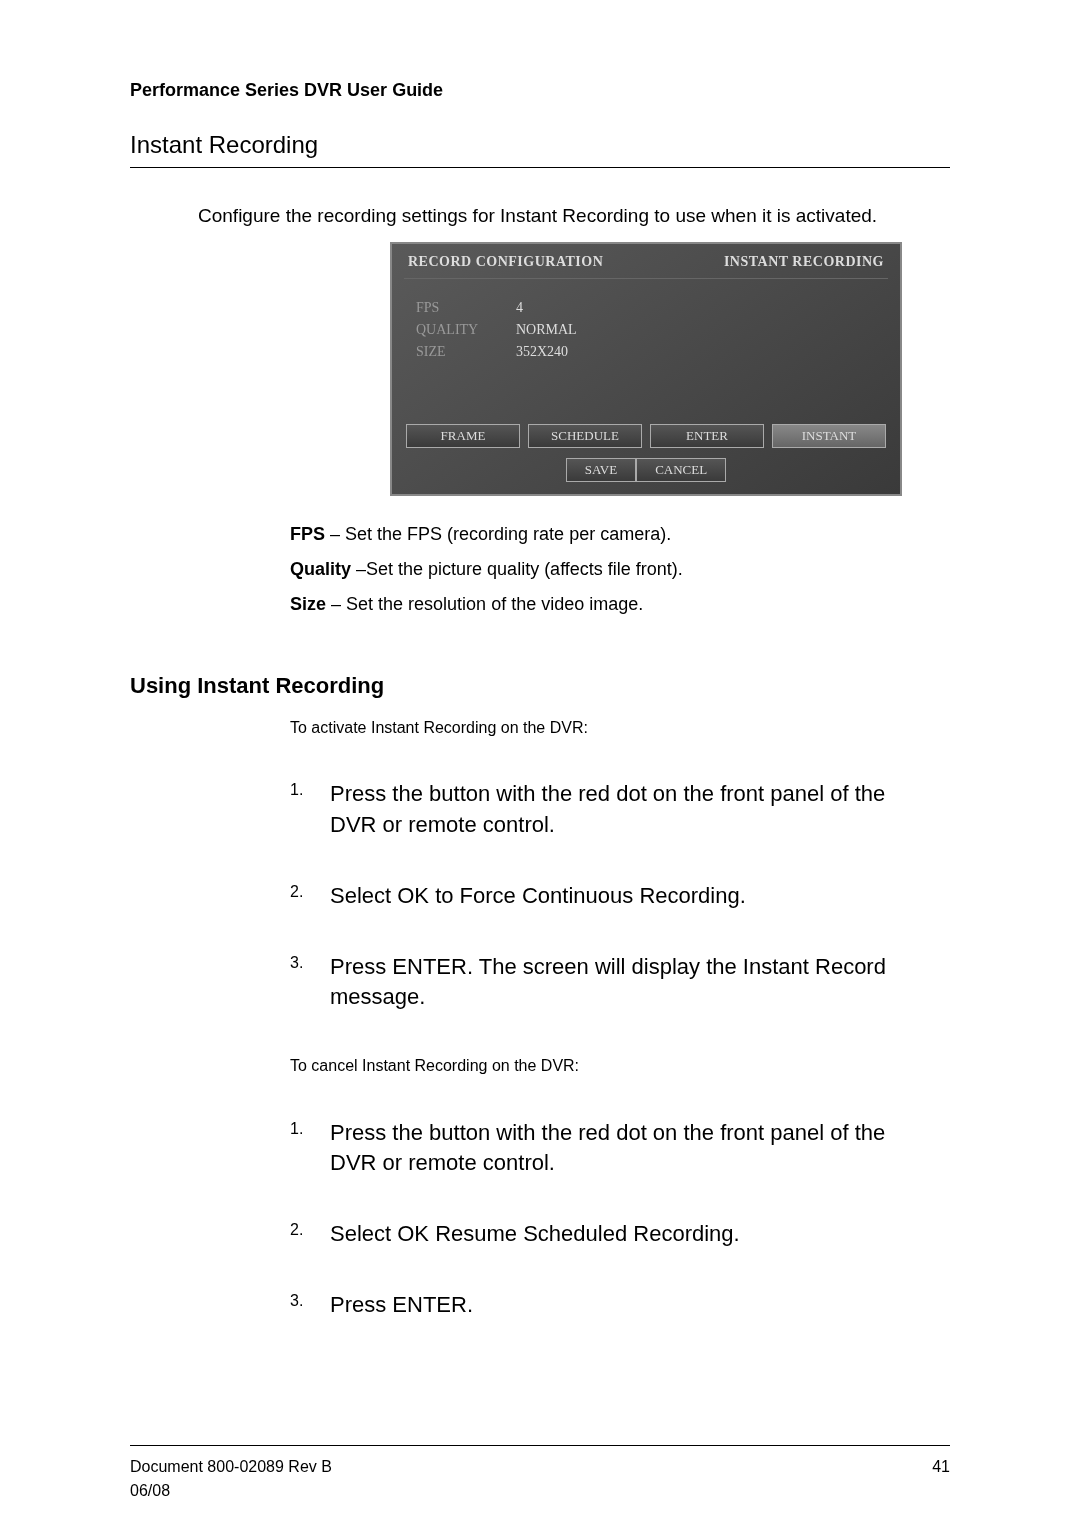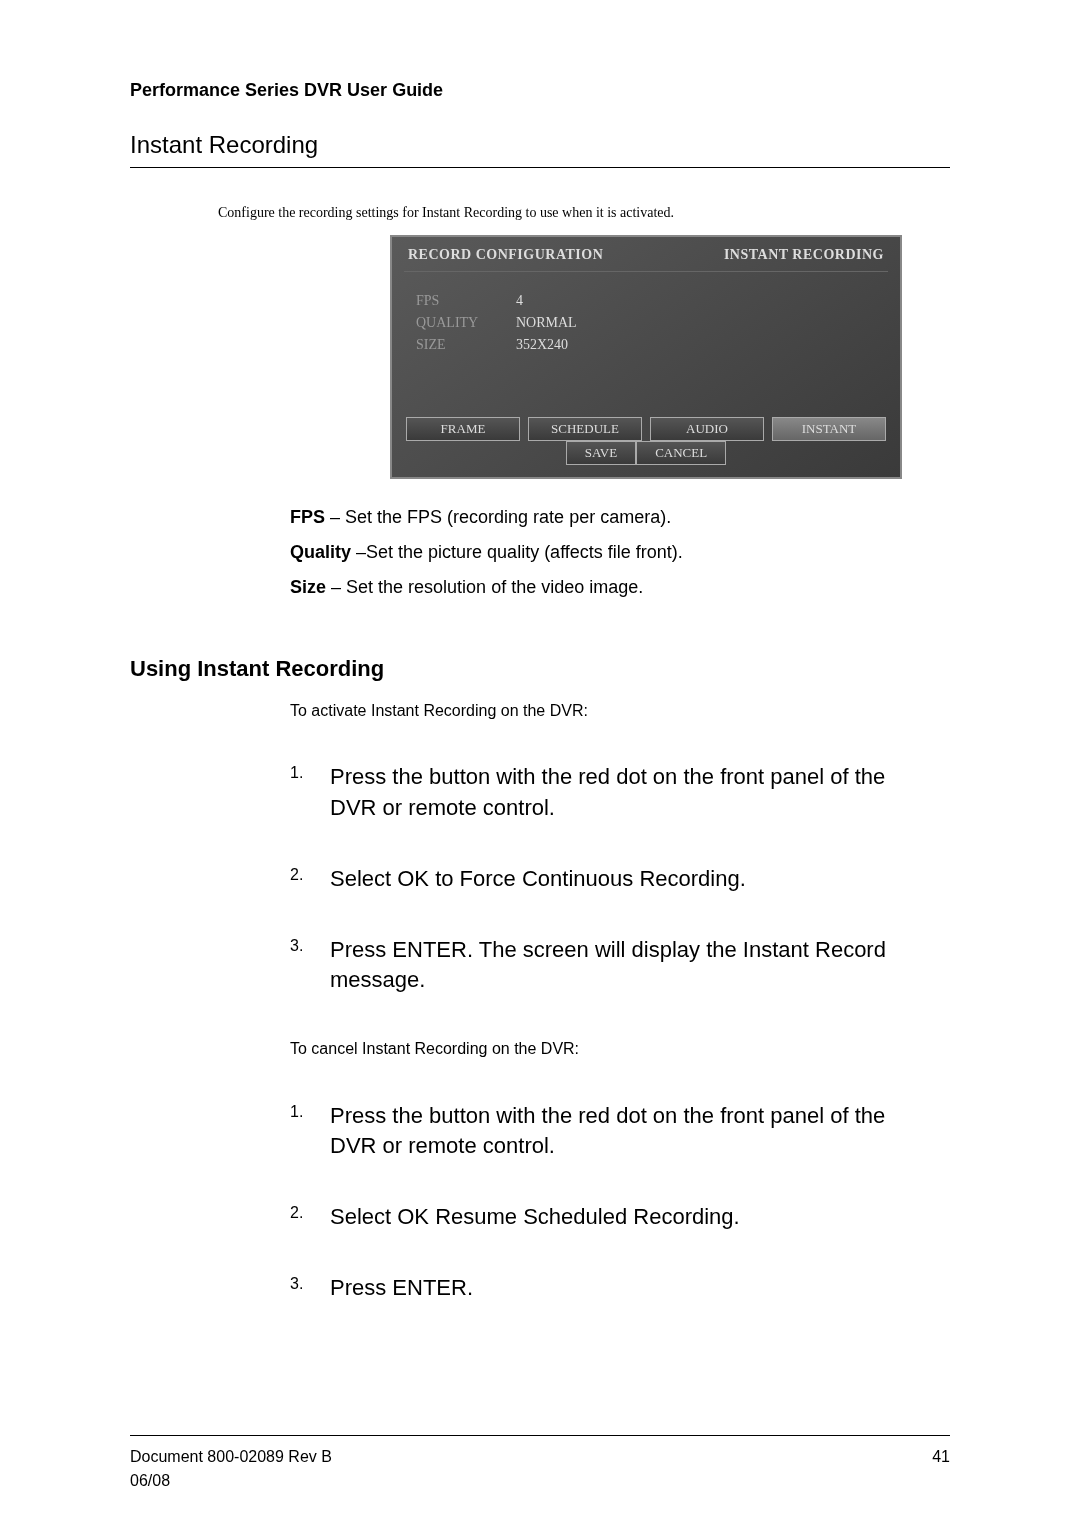--- a/index.html
+++ b/index.html
@@ -26,26 +26,25 @@
       font-size: 24px;
       font-weight: normal;
       margin-bottom: 8px;
     }
     .divider {
       border: none;
       border-top: 1px solid #000;
       margin-bottom: 35px;
     }
     .intro-text {
-      margin-left: 88px;
-      margin-right: 50px;
-      font-size: 14px;
+      margin-left: 68px;
+      margin-right: 50px;
+      font-size: 19px;
       line-height: 1.4;
       margin-bottom: 12px;
-      font-family: Liberation Serif, serif;
     }
     .screenshot-container {
       margin-left: 260px;
       margin-bottom: 25px;
     }
     .screenshot {
       border: 2px solid #888;
       width: 512px;
       background: linear-gradient(145deg, #5a5a5a, #3a3a3a);
       padding: 8px 12px 12px 12px;
@@ -76,20 +75,21 @@
       color: #999;
     }
     .ss-value {
       color: #ddd;
     }
     .ss-tabs {
       display: flex;
       justify-content: space-between;
       gap: 8px;
       padding: 0 2px;
+      margin-bottom: 10px;
     }
     .ss-tab {
       border: 1px solid #aaa;
       color: #ddd;
       font-family: 'Times New Roman', serif;
       font-size: 13px;
       padding: 3px 12px;
       text-align: center;
       background: linear-gradient(#555, #3a3a3a);
       flex: 1;
@@ -151,21 +151,21 @@
       content: counter(item) ".";
       width: 40px;
       flex-shrink: 0;
       font-size: 16px;
     }
     .spacer {
       height: 30px;
     }
     .footer {
       position: absolute;
-      bottom: 44px;
+      bottom: 34px;
       left: 130px;
       right: 130px;
     }
     .footer-divider {
       border: none;
       border-top: 1px solid #000;
       margin-bottom: 12px;
     }
     .footer-row {
       display: flex;
@@ -203,21 +203,21 @@
         <span class="ss-value">NORMAL</span>
       </div>
       <div class="ss-row">
         <span class="ss-label">SIZE</span>
         <span class="ss-value">352X240</span>
       </div>
     </div>
     <div class="ss-tabs">
       <div class="ss-tab">FRAME</div>
       <div class="ss-tab">SCHEDULE</div>
-      <div class="ss-tab">AUDIO</div>
+      <div class="ss-tab">ENTER</div>
       <div class="ss-tab active">INSTANT</div>
     </div>
     <div class="ss-actions">
       <div class="ss-action">SAVE</div>
       <div class="ss-action">CANCEL</div>
     </div>
   </div>
 </div>
 
 <p class="definition">

